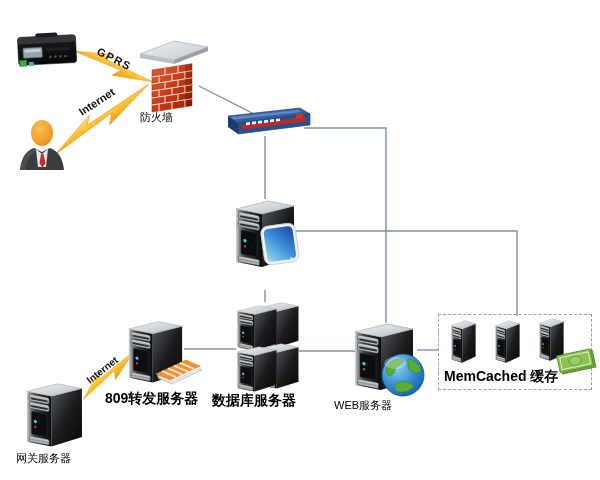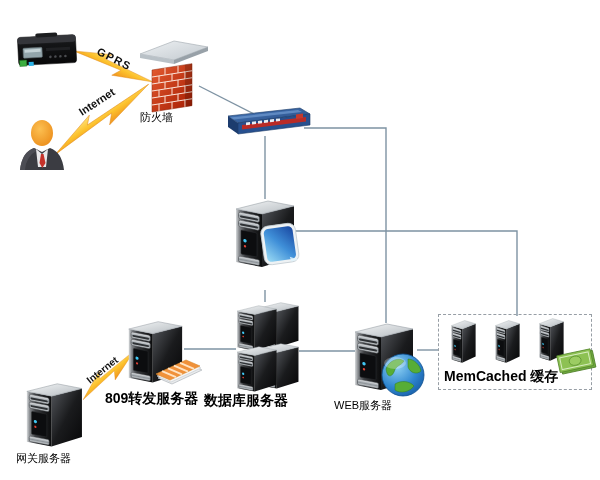--- a/index.html
+++ b/index.html
@@ -267,19 +267,19 @@
       <line x1="22" y1="9.6" x2="36" y2="15.6"></line>
       <line x1="28" y1="6.8" x2="42" y2="12.8"></line>
     </g>
   </svg>
 
   <svg class="node" style="left:24px;top:380px" width="62" height="70">
     <use href="#sym-server" xlink:href="#sym-server" width="64" height="72" transform="scale(0.95)"></use>
   </svg>
 
   <div class="label" style="left:140px;top:111px;width:64px">防火墙</div>
-  <div class="label bold" style="left:204px;top:394px;width:100px">数据库服务器</div>
+  <div class="label bold" style="left:212px;top:394px;width:100px">数据库服务器</div>
   <div class="label" style="left:334px;top:399px;width:100px">WEB服务器</div>
   <div class="label bold" style="left:444px;top:370px;width:140px">MemCached 缓存</div>
   <div class="label bold" style="left:105px;top:392px;width:100px">809转发服务器</div>
   <div class="label" style="left:16px;top:452px;width:100px">网关服务器</div>
 
 </div>
 
 </body></html>

